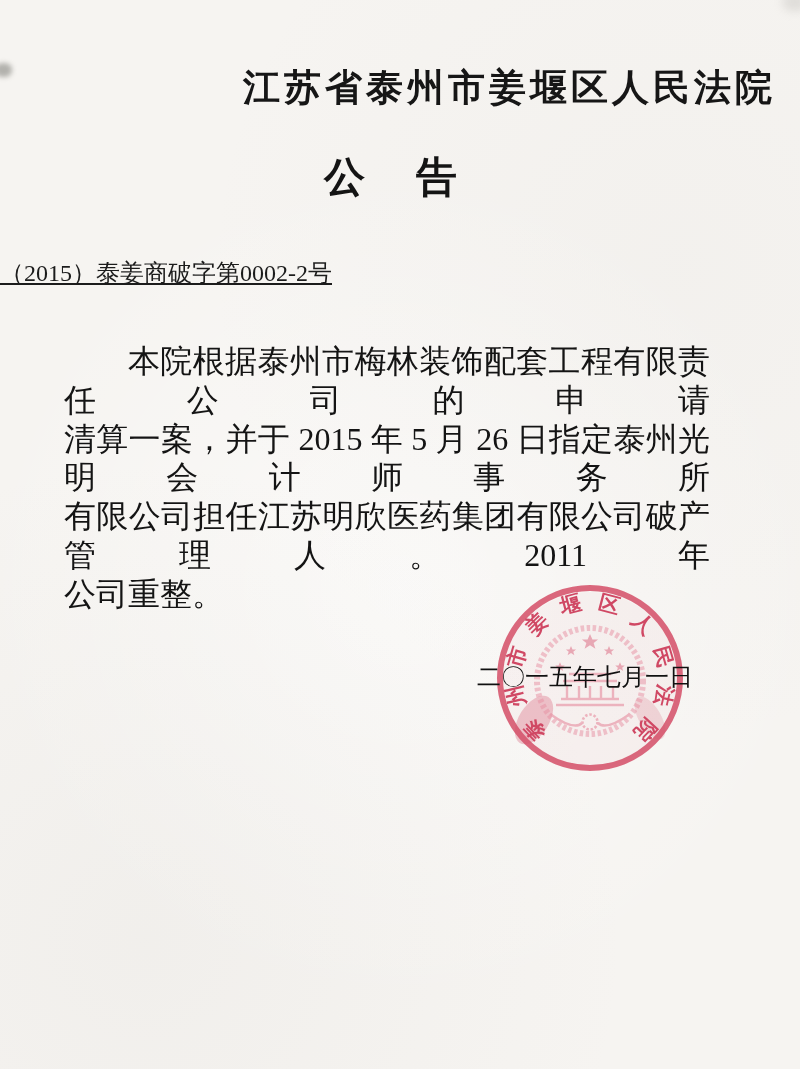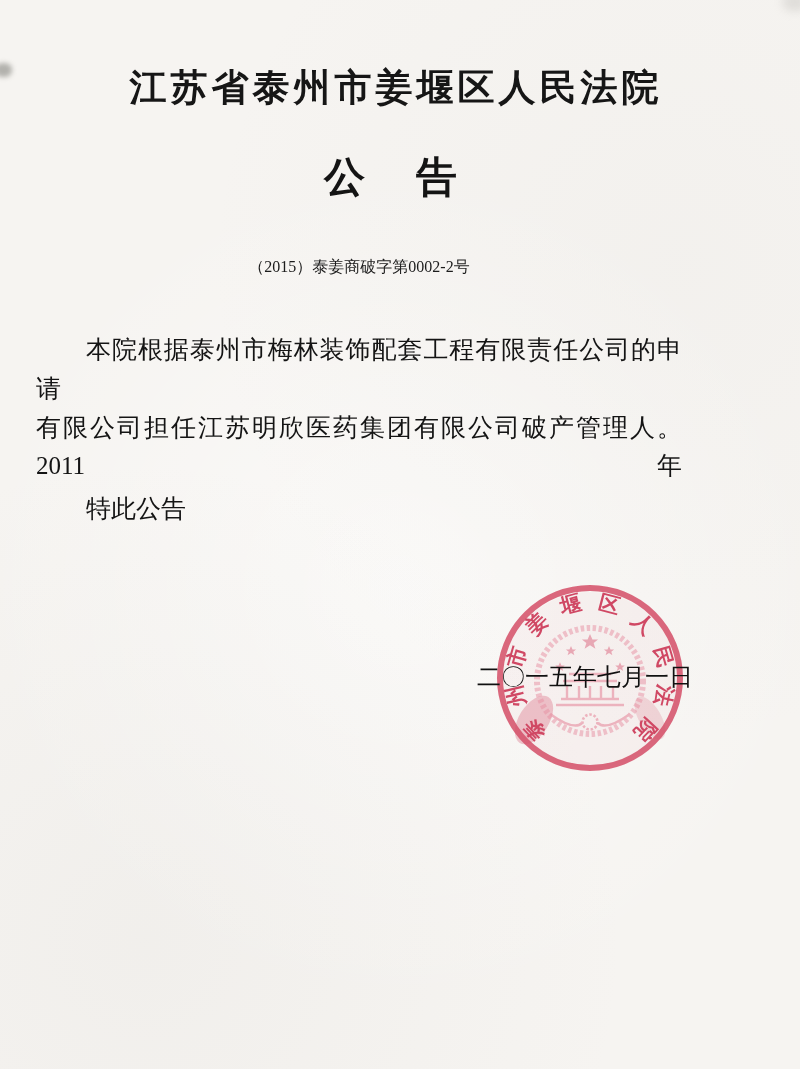--- a/index.html
+++ b/index.html
@@ -24,43 +24,44 @@
     filter:blur(2.5px); opacity:.5;
   }
   .smudge-corner {
     position:absolute; right:-8px; top:-8px; width:26px; height:20px;
     background:#b9b7b2; border-radius:50%;
     filter:blur(5px); opacity:.35;
   }
 
   .court-name {
     margin:63px 24px 0 16px;
-    text-align:center;
+    text-align:right;
     font-size:37px; font-weight:bold;
     letter-spacing:4px;
     color:#161616;
   }
   .doc-type {
     margin:37px 24px 0 10px;
     text-align:center;
     font-size:41px; font-weight:bold;
     letter-spacing:5px;
     color:#141414;
   }
   .case-number {
     margin-top:52px;
     padding-right:82px;
-    text-align:center;
-    font-size:16px;
+    text-align:left;
+    font-size:24px;
     color:#1c1c1c;
+    text-decoration:underline;
   }
   .body-block {
-    margin:53px 0 0 36px;
+    margin:53px 0 0 64px;
     width:646px;
-    font-size:25px;
+    font-size:32px;
     line-height:38.8px;
     color:#141414;
   }
   .line { white-space:nowrap; }
   .line.justify {
     white-space:normal;
     text-align:justify;
     text-align-last:justify;
   }
   .line.indent { text-indent:2em; }
@@ -96,22 +97,23 @@
   <div class="smudge-corner"></div>
 
   <div class="court-name">江苏省泰州市姜堰区人民法院</div>
 
   <div class="doc-type">公　告</div>
 
   <div class="case-number">（2015）泰姜商破字第0002-2号</div>
 
   <div class="body-block">
     <div class="line justify indent">本院根据泰州市梅林装饰配套工程有限责任公司的申请</div>
+    <div class="line justify">清算一案，并于 2015 年 5 月 26 日指定泰州光明会计师事务所</div>
     <div class="line justify">有限公司担任江苏明欣医药集团有限公司破产管理人。2011 年</div>
-    <div class="closing">特此公告</div>
+    <div class="line">公司重整。</div>
   </div>
 
   <svg class="seal" viewBox="-100 -100 200 200" xmlns="http://www.w3.org/2000/svg">
 
     <circle cx="0" cy="2" r="88" fill="#e6a0b0" opacity="0.07"></circle>
 
     <circle cx="0" cy="0" r="90" fill="none" stroke="#d5536b" stroke-width="6" opacity="0.88"></circle>
 
     <ellipse cx="-56" cy="42" rx="15" ry="27" transform="rotate(32 -56 42)" fill="#d4506a" opacity="0.30"></ellipse>
     <ellipse cx="60" cy="40" rx="11" ry="24" transform="rotate(-30 60 40)" fill="#d4506a" opacity="0.18"></ellipse>

